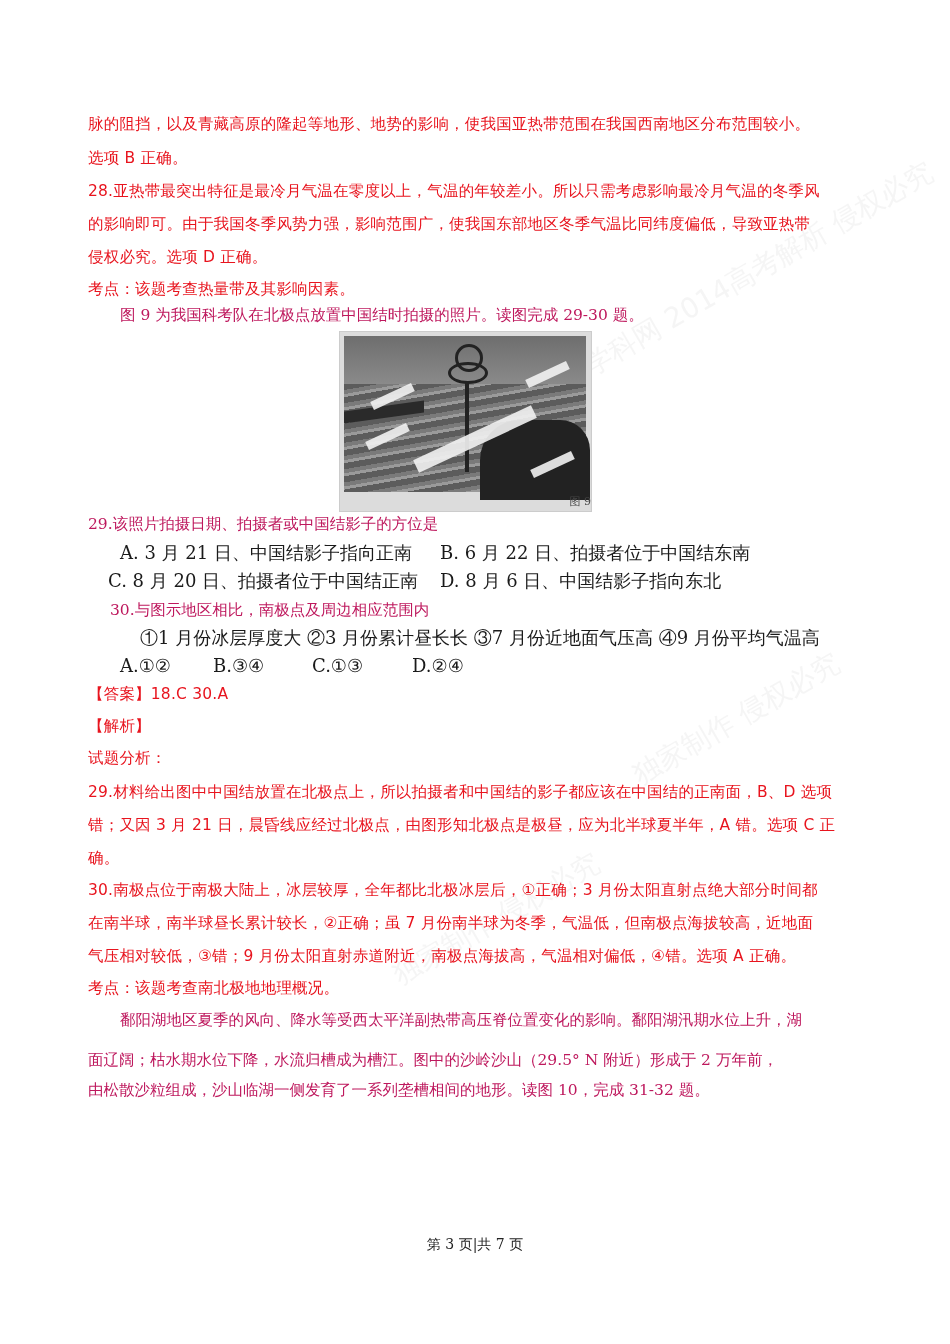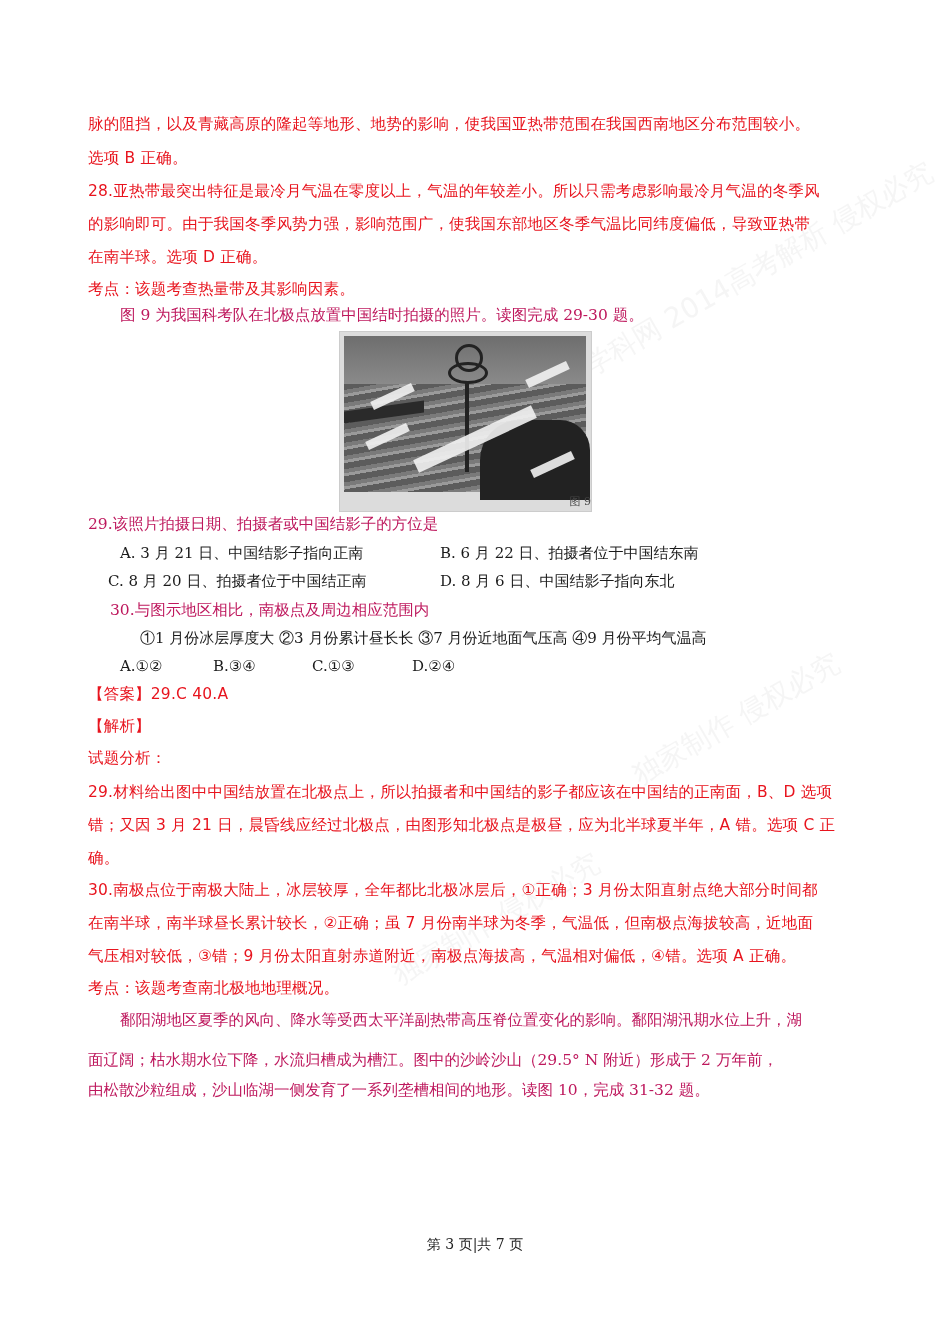--- a/index.html
+++ b/index.html
@@ -2,21 +2,21 @@
 <html><head>
   <meta charset="utf-8">
   <style>
     html, body { margin: 0; padding: 0; background: #ffffff; }
     body { width: 950px; height: 1344px; position: relative; overflow: hidden;
            font-family: "DejaVu Serif", "Liberation Serif", serif; color: #111; }
     .line { position: absolute; left: 88px; white-space: nowrap; font-size: 15.5px; line-height: 20px; }
     .red { color: #e8141e; font-family: "DejaVu Sans", "Liberation Sans", sans-serif; font-size: 15.5px; letter-spacing: 0.2px; }
     .black { color: #be185d; }
     .indent { left: 120px; }
-    .opt { position: absolute; white-space: nowrap; font-size: 15px; line-height: 20px; color: #1a1a1a; }
+    .opt { position: absolute; white-space: nowrap; font-size: 18px; line-height: 20px; color: #1a1a1a; }
     .photo { position: absolute; left: 339px; top: 331px; width: 251px; height: 179px;
              background: #dcdcdc; overflow: hidden; border: 1px solid #ccc; }
     .photo .sky { position: absolute; left: 4px; top: 4px; width: 242px; height: 48px;
                   background: linear-gradient(#6e6e6e, #8a8a8a); }
     .photo .sea { position: absolute; left: 4px; top: 52px; width: 242px; height: 108px;
                   background: repeating-linear-gradient(170deg, #5c5c5c 0 6px, #7a7a7a 6px 10px, #9a9a9a 10px 13px); }
     .photo .shadow-left { position: absolute; left: 4px; top: 74px; width: 80px; height: 12px;
                   background: #2a2a2a; transform: skewY(-8deg); }
     .photo .shadow-right { position: absolute; left: 140px; top: 88px; width: 110px; height: 80px;
                   background: #222; border-radius: 40px 30px 0 0; }
@@ -37,21 +37,21 @@
 <body>
 
 <div class="watermark" style="left:560px;top:250px;">学科网 2014高考解析 侵权必究</div>
 <div class="watermark" style="left:620px;top:700px;">独家制作 侵权必究</div>
 <div class="watermark" style="left:380px;top:900px;">独家制作 侵权必究</div>
 
 <div class="line red" style="top:114px;">脉的阻挡，以及青藏高原的隆起等地形、地势的影响，使我国亚热带范围在我国西南地区分布范围较小。</div>
 <div class="line red" style="top:148px;">选项 B 正确。</div>
 <div class="line red" style="top:181px;">28.亚热带最突出特征是最冷月气温在零度以上，气温的年较差小。所以只需考虑影响最冷月气温的冬季风</div>
 <div class="line red" style="top:214px;">的影响即可。由于我国冬季风势力强，影响范围广，使我国东部地区冬季气温比同纬度偏低，导致亚热带</div>
-<div class="line red" style="top:247px;">在南半球。选项 D 正确。</div>
+<div class="line red" style="top:247px;">侵权必究。选项 D 正确。</div>
 <div class="line red" style="top:279px;">考点：该题考查热量带及其影响因素。</div>
 <div class="line black indent" style="top:305px;">图 9 为我国科考队在北极点放置中国结时拍摄的照片。读图完成 29-30 题。</div>
 
 <div class="photo">
   <div class="sky"></div>
   <div class="sea"></div>
   <div class="shadow-left"></div>
   <div class="shadow-right"></div>
   <div class="knot"></div>
   <div class="knot2"></div>
@@ -70,21 +70,21 @@
 <div class="opt" style="left:108px;top:571px;text-align:right;">C. 8 月 20 日、拍摄者位于中国结正南</div>
 <div class="opt" style="left:440px;top:571px;">D. 8 月 6 日、中国结影子指向东北</div>
 
 <div class="line black" style="top:600px;margin-left:22px;">30.与图示地区相比，南极点及周边相应范围内</div>
 <div class="opt" style="left:120px;top:628px;margin-left:20px;">①1 月份冰层厚度大   ②3 月份累计昼长长   ③7 月份近地面气压高   ④9 月份平均气温高</div>
 <div class="opt" style="left:120px;top:656px;">A.①②</div>
 <div class="opt" style="left:213px;top:656px;">B.③④</div>
 <div class="opt" style="left:312px;top:656px;">C.①③</div>
 <div class="opt" style="left:412px;top:656px;">D.②④</div>
 
-<div class="line red" style="top:684px;">【答案】29.C   40.A</div>
+<div class="line red" style="top:684px;">【答案】18.C   30.A</div>
 <div class="line red" style="top:716px;">【解析】</div>
 <div class="line red" style="top:748px;">试题分析：</div>
 
 <div class="line red" style="top:782px;">29.材料给出图中中国结放置在北极点上，所以拍摄者和中国结的影子都应该在中国结的正南面，B、D 选项</div>
 <div class="line red" style="top:815px;">错；又因 3 月 21 日，晨昏线应经过北极点，由图形知北极点是极昼，应为北半球夏半年，A 错。选项 C 正</div>
 <div class="line red" style="top:848px;">确。</div>
 
 <div class="line red" style="top:880px;">30.南极点位于南极大陆上，冰层较厚，全年都比北极冰层后，①正确；3 月份太阳直射点绝大部分时间都</div>
 <div class="line red" style="top:913px;">在南半球，南半球昼长累计较长，②正确；虽 7 月份南半球为冬季，气温低，但南极点海拔较高，近地面</div>
 <div class="line red" style="top:946px;text-align:center;">气压相对较低，③错；9 月份太阳直射赤道附近，南极点海拔高，气温相对偏低，④错。选项 A 正确。</div>

